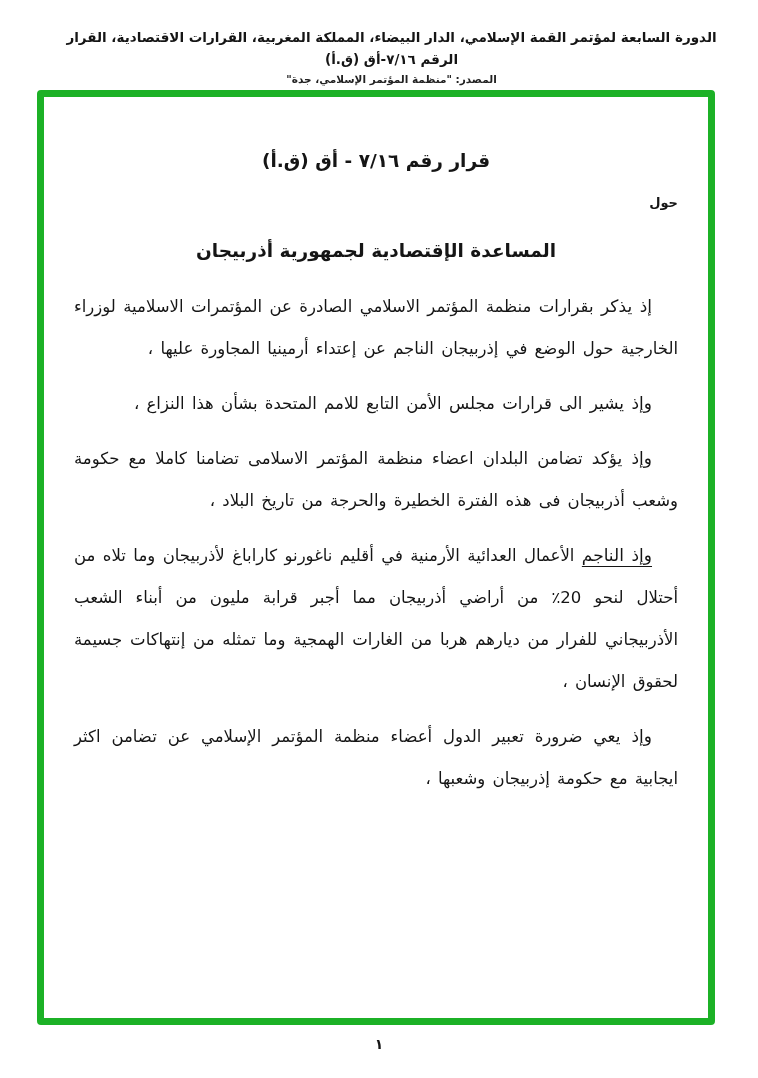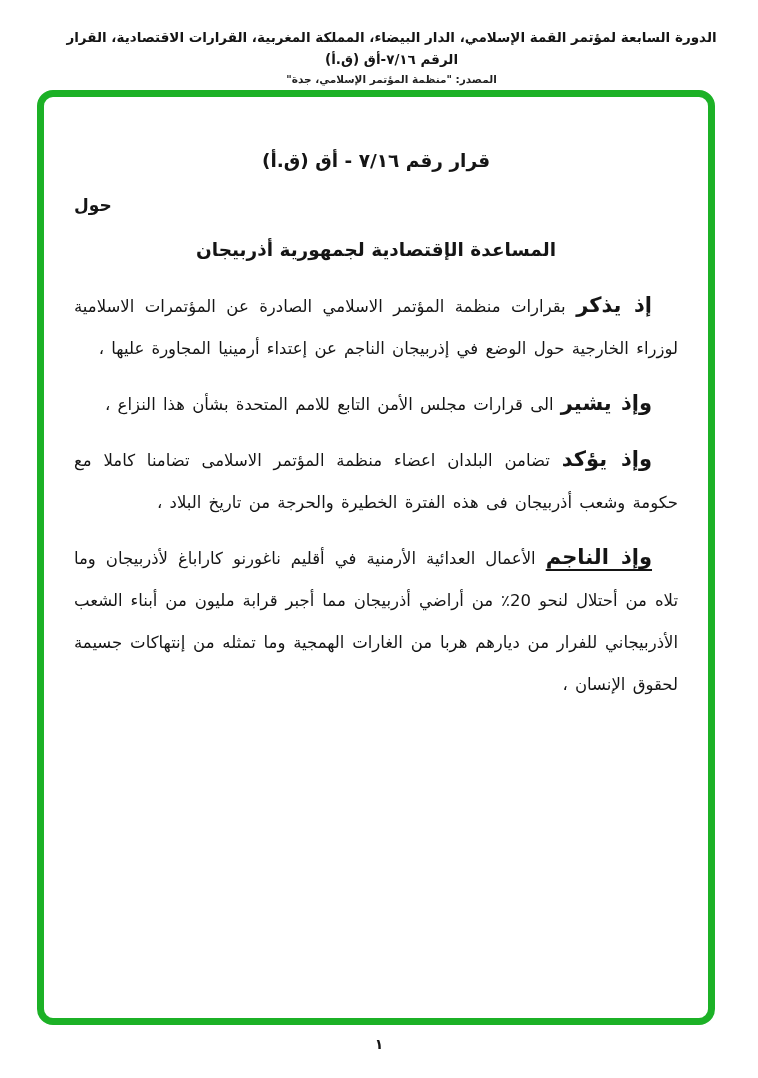--- a/index.html
+++ b/index.html
@@ -21,40 +21,40 @@
     padding: 0 36px; line-height: 22px;
   }
   .header-line2 { font-size: 10.5px; font-weight: bold; margin-top: 3px; color: #222; }
 
   
   .doc-frame {
     position: absolute;
     left: 37px; top: 90px;
     width: 678px; height: 935px;
     border: 7px solid #1cb126;
-    border-radius: 16px;
+    border-radius: 4px;
     background: #ffffff;
   }
   .doc-content { padding: 52px 30px 0 30px; direction: rtl; }
 
   .doc-title   { text-align: center; font-size: 18.5px; font-weight: bold; line-height: 24px; }
-  .doc-about   { text-align: left; font-size: 17px; font-weight: bold; margin-top: 22px; }
-  .doc-subject { text-align: center; font-size: 18.5px; font-weight: bold; margin-top: 24px; letter-spacing: 1px; }
+  .doc-about   { text-align: right; font-size: 13px; font-weight: bold; margin-top: 22px; }
+  .doc-subject { text-align: center; font-size: 18.5px; font-weight: bold; margin-top: 30px; letter-spacing: 1px; }
 
   .doc-body { margin-top: 24px; }
   .para {
     font-size: 16.5px;
     line-height: 42px;
     text-align: justify;
     text-align-last: right;
     text-indent: 26px;
     margin-bottom: 12px;
     word-spacing: 2px;
   }
-  .para .lead { font-weight: bold; font-size: 21px; }
+  .para .lead { font-weight: normal; font-size: 17px; }
   .para .lead.underlined { text-decoration: underline; text-underline-offset: 5px; }
   .para .rest { white-space: pre-wrap; }
 
   .page-number {
     position: absolute;
     left: 0; right: 0;
     top: 1036px;
     text-align: center;
     font-size: 14px;
     font-weight: bold;
@@ -91,20 +91,23 @@
         </p>
 
         <p class="para">
           <span class="lead">وإذ يؤكد</span><span class="rest"> تضامن البلدان اعضاء منظمة المؤتمر الاسلامى تضامنا كاملا مع حكومة وشعب أذربيجان فى هذه الفترة الخطيرة والحرجة من تاريخ البلاد ،</span>
         </p>
 
         <p class="para">
           <span class="lead underlined">وإذ الناجم</span><span class="rest"> الأعمال العدائية الأرمنية في أقليم ناغورنو كاراباغ لأذربيجان وما تلاه من أحتلال لنحو 20٪ من أراضي أذربيجان مما أجبر قرابة مليون من أبناء الشعب الأذربيجاني للفرار من ديارهم هربا من الغارات الهمجية وما تمثله من إنتهاكات جسيمة لحقوق الإنسان ،</span>
         </p>
 
+        <p class="para">
+          <span class="lead">وإذ يعي</span><span class="rest"> ضرورة تعبير الدول أعضاء منظمة المؤتمر الإسلامي عن تضامن اكثر ايجابية مع حكومة إذربيجان وشعبها ،</span>
+        </p>
 
       </div>
     </div>
   </div>
 
   <div class="page-number">١</div>
 
 </div>
 
 </body></html>

